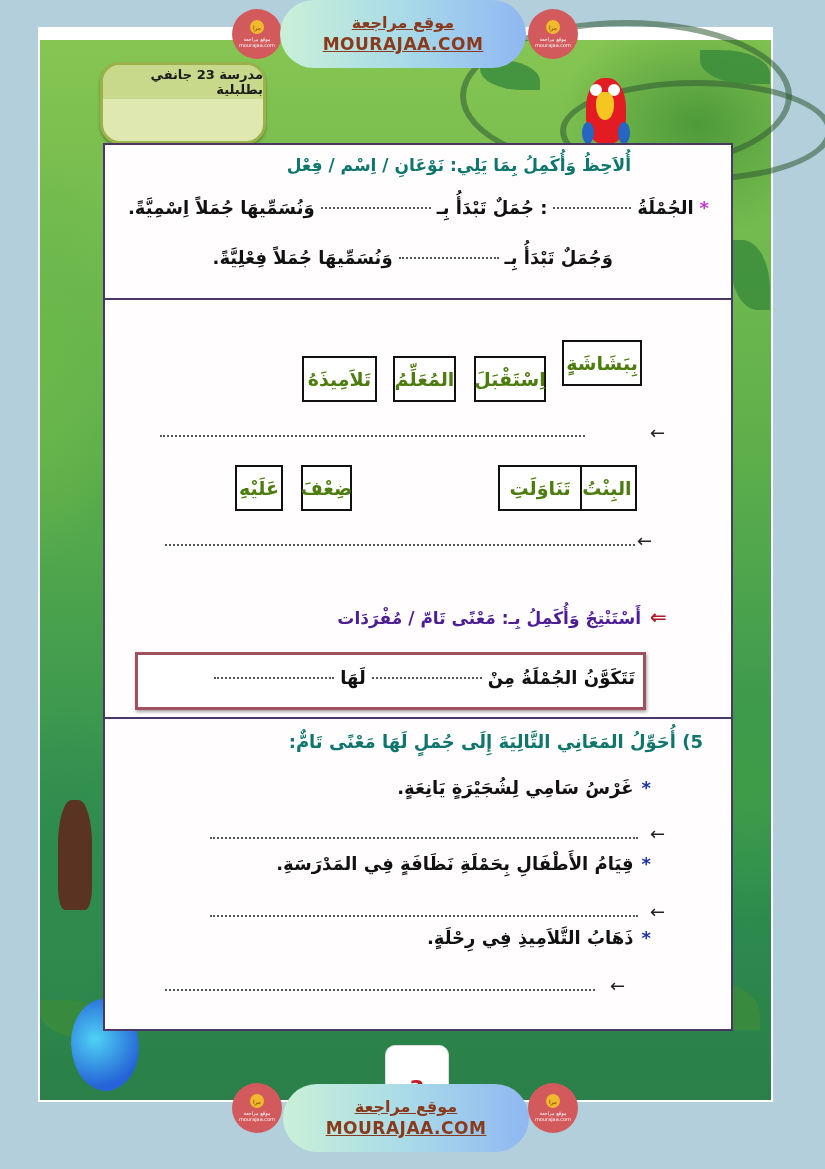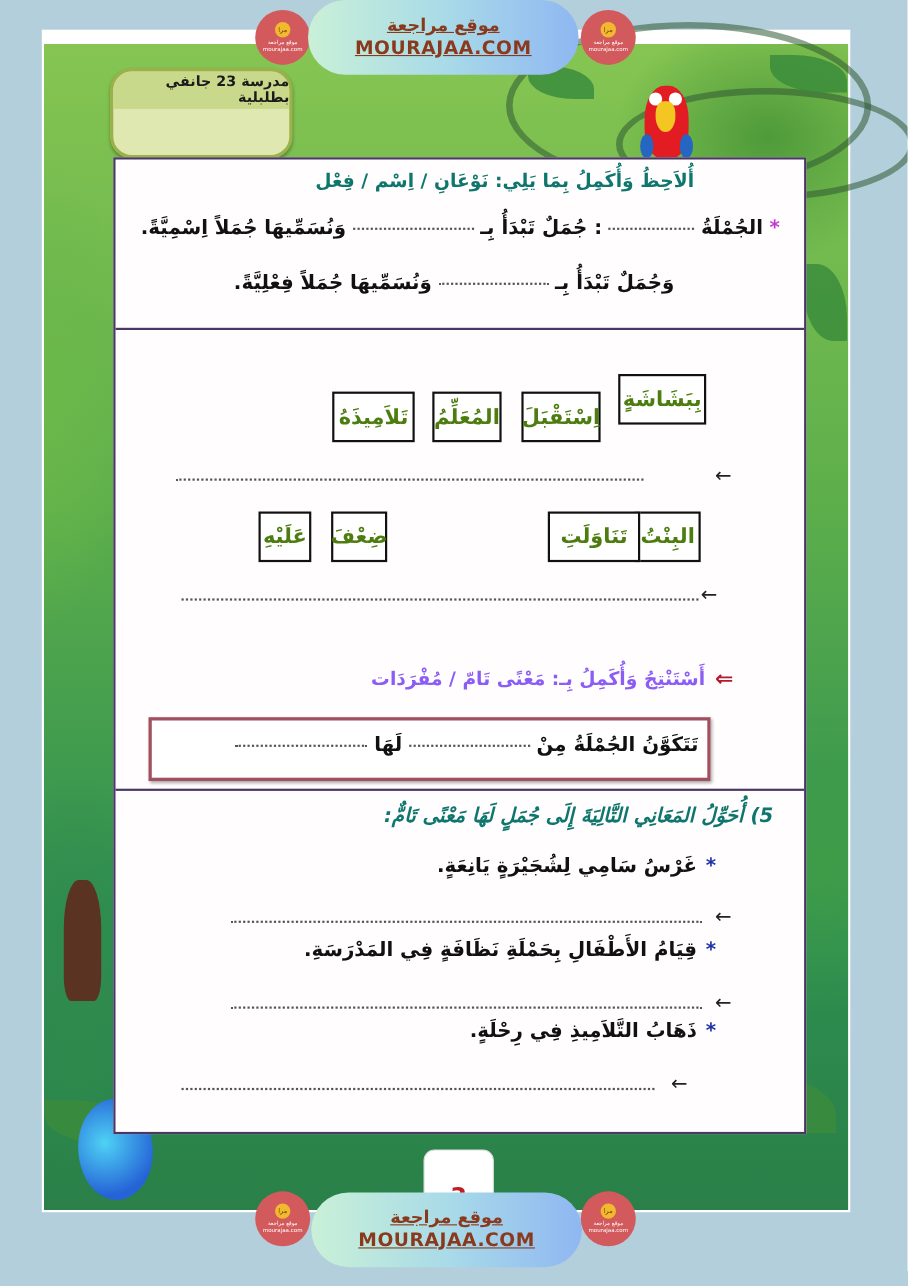--- a/index.html
+++ b/index.html
@@ -39,21 +39,21 @@
   .parrot .eye { position:absolute; top:16px; width:12px; height:12px; background:#fff; border-radius:50%; }
   .parrot .wing { position:absolute; bottom:4px; width:12px; height:22px; background:#2566c3; border-radius:50%; }
 
   .worksheet {
     position:absolute; left:103px; top:143px; width:626px; height:884px;
     background:#fffdfd; border:2px solid #4b3766;
   }
   .section { position:absolute; left:0; width:626px; border-bottom:2px solid #4b3766; }
   .rtl { direction:rtl; text-align:right; }
   .title-red { color:#0f766e; font-weight:bold; }
-  .title-blue { color:#8b5cf6; font-weight:bold; }
+  .title-blue { color:#4c1d95; font-weight:bold; }
   .text-black { color:#111; font-weight:bold; }
   .star-pink { color:#c23bd0; font-weight:bold; }
   .star-blue { color:#1c33a8; font-weight:bold; }
   .dots { display:inline-block; border-bottom:2px dotted #555; height:0; vertical-align:middle; }
   .arrow { color:#222; font-size:18px; }
   .word-box {
     position:absolute; border:2px solid #111; background:#fff; height:46px; display:flex; align-items:center;
     justify-content:center; font-size:19px; font-weight:bold; color:#4d7c0f; direction:rtl; padding:0 4px; box-sizing:border-box;
   }
   .answer-box {
@@ -162,21 +162,21 @@
   <div class="answer-box">
     <div class="rtl" style="position:absolute;right:8px;top:12px;display:flex;align-items:center;gap:6px;font-size:18px;">
       <span class="text-black">تَتَكَوَّنُ الجُمْلَةُ مِنْ</span>
       <span class="dots" style="width:110px;"></span>
       <span class="text-black">لَهَا</span>
       <span class="dots" style="width:120px;"></span>
     </div>
   </div>
 
   <div class="section" style="top:574px;height:308px;border-bottom:none;">
-    <div class="rtl title-red" style="position:absolute;right:28px;top:12px;font-size:18px;font-style:italic;">5) أُحَوِّلُ المَعَانِي التَّالِيَةَ إِلَى جُمَلٍ لَهَا مَعْنًى تَامٌّ:</div>
+    <div class="rtl title-red" style="position:absolute;right:28px;top:12px;font-size:18px;">5) أُحَوِّلُ المَعَانِي التَّالِيَةَ إِلَى جُمَلٍ لَهَا مَعْنًى تَامٌّ:</div>
 
     <div class="rtl" style="position:absolute;right:80px;top:58px;font-size:18px;display:flex;gap:8px;">
       <span class="star-blue">*</span>
       <span class="text-black">غَرْسُ سَامِي لِشُجَيْرَةٍ يَانِعَةٍ.</span>
     </div>
     <div style="position:absolute;left:105px;top:118px;width:428px;" class="dots"></div>
     <span class="arrow" style="position:absolute;left:545px;top:104px;">←</span>
 
     <div class="rtl" style="position:absolute;right:80px;top:134px;font-size:18px;display:flex;gap:8px;">
       <span class="star-blue">*</span>

